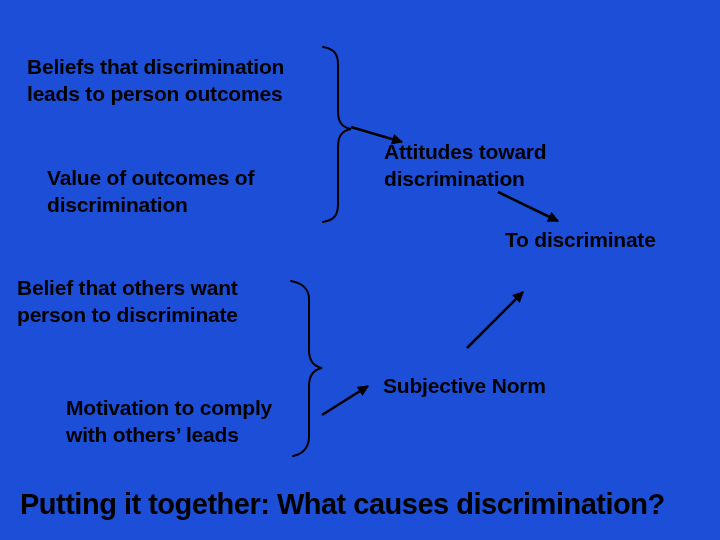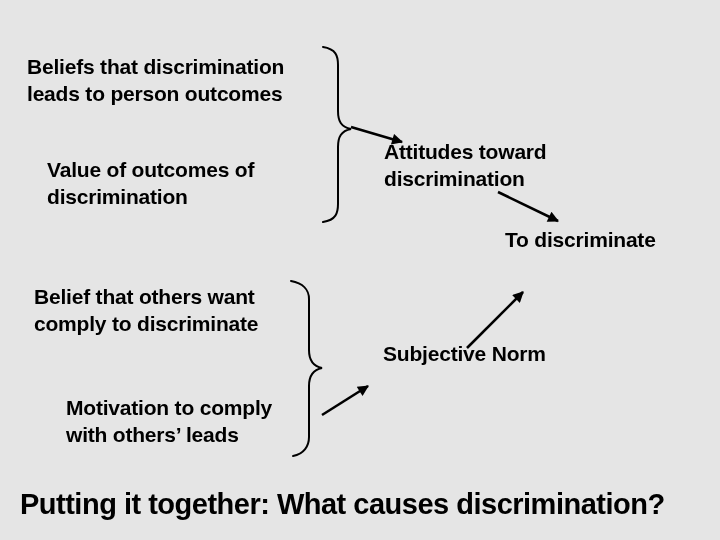--- a/index.html
+++ b/index.html
@@ -1,39 +1,39 @@
 <!DOCTYPE html>
 <html><head>
 <meta charset="utf-8">
 <style>
   html,body{margin:0;padding:0;background:#ffffff;}
   .slide{
     position:relative;
     width:720px;height:540px;
-    background:#e5e5e5;
+    background:#1d4ed8;
     overflow:hidden;
     font-family:"Liberation Sans","DejaVu Sans",sans-serif;
     color:#000000;
   }
   .node{
     position:absolute;
     font-weight:bold;
     font-size:21px;
     line-height:27px;
     letter-spacing:-0.2px;
     white-space:nowrap;
     color:#000;
   }
   .node span{display:block;}
   .n-beliefs   {left:27px;  top:53px;}
-  .n-value     {left:47px;  top:156px;}
+  .n-value     {left:47px;  top:164px;}
   .n-attitudes {left:384px; top:138px;}
   .n-intention {left:505px; top:226px;}
-  .n-beliefoth {left:17px;  top:283px;margin-left:17px;}
-  .n-subjnorm  {left:383px; top:340px;}
+  .n-beliefoth {left:17px;  top:274px;}
+  .n-subjnorm  {left:383px; top:372px;}
   .n-motivation{left:38px;  top:394px;margin-left:28px;}
   .connectors{
     position:absolute;left:0;top:0;width:720px;height:540px;
   }
   .brace{fill:none;stroke:#000;stroke-width:2;stroke-linecap:round;}
   .arrow{stroke:#000;stroke-width:2.6;}
   .slide-title{
     position:absolute;
     left:20px;top:486px;
     font-weight:bold;
@@ -63,21 +63,21 @@
     <span>Attitudes toward</span>
     <span>discrimination</span>
   </div>
 
   <div class="node n-intention">
     <span>To discriminate</span>
   </div>
 
   <div class="node n-beliefoth">
     <span>Belief that others want</span>
-    <span>comply to discriminate</span>
+    <span>person to discriminate</span>
   </div>
 
   <div class="node n-subjnorm">
     <span>Subjective Norm</span>
   </div>
 
   <div class="node n-motivation">
     <span>Motivation to comply</span>
     <span>with others’ leads</span>
   </div>

